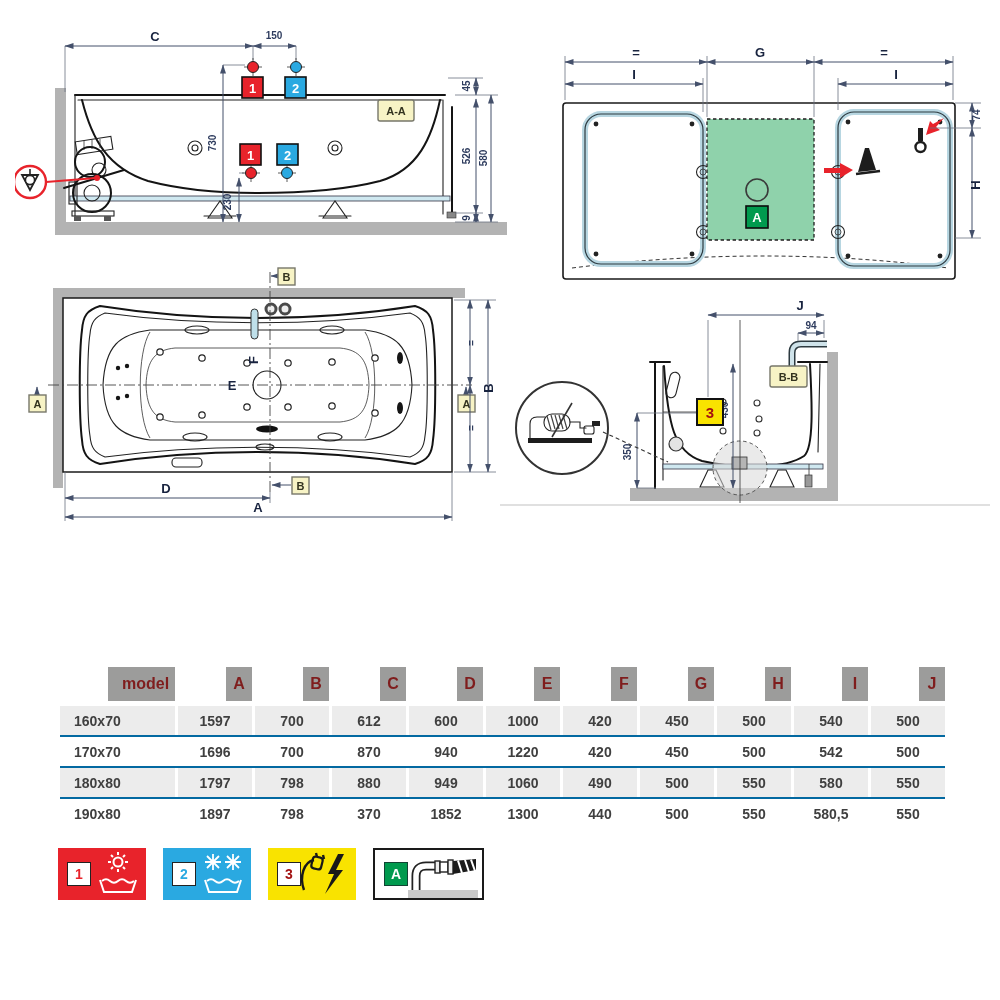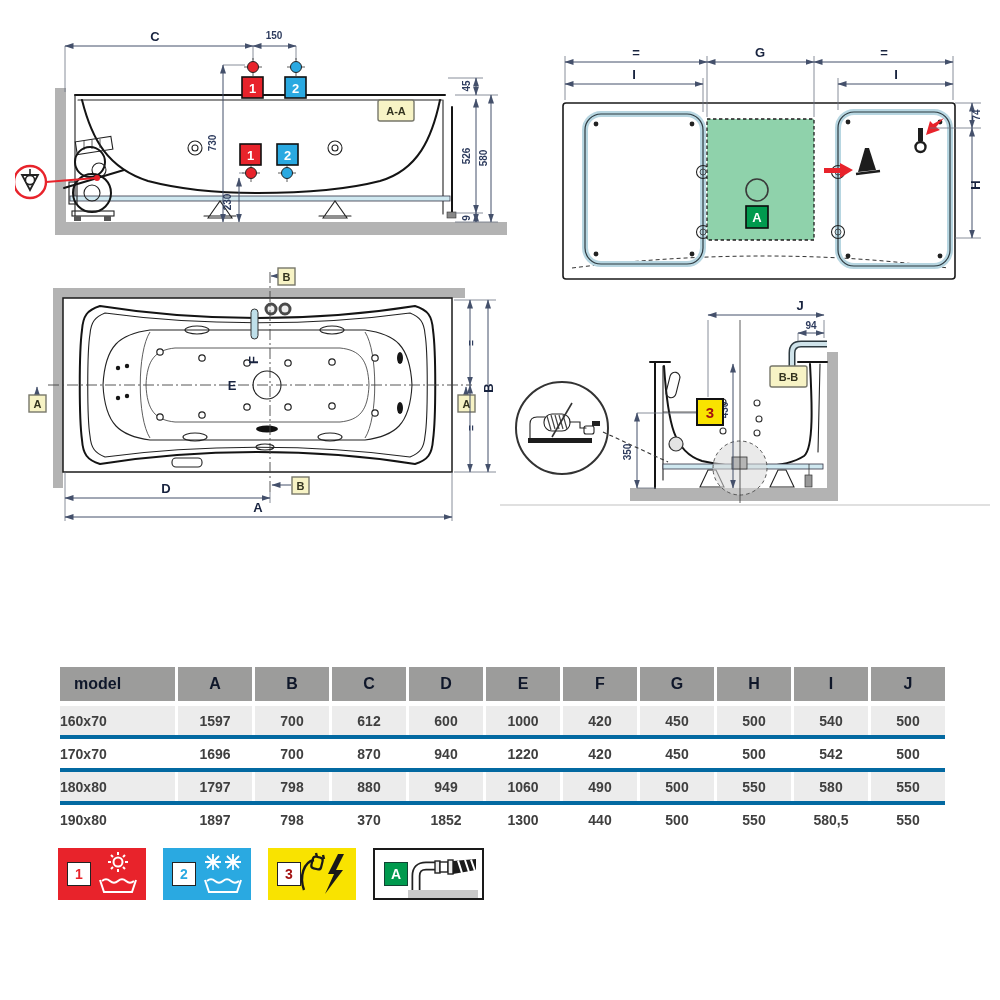--- a/index.html
+++ b/index.html
@@ -18,29 +18,29 @@
   .tag{fill:#f7f3c5;stroke:#77776a;stroke-width:1.4;}
   .tagtext{font:bold 11px "Liberation Sans",sans-serif;fill:#33331f;text-anchor:middle;}
   .boxkey{font:bold 13px "Liberation Sans",sans-serif;fill:#fff;text-anchor:middle;}
   .rail{fill:#cfe8f0;stroke:#334;stroke-width:.8;}
   .wall{fill:#b3b3b3;}
   .tube{fill:none;stroke:#b7d6e1;stroke-width:6;}
   .tubeedge{fill:none;stroke:#2d3a40;stroke-width:1.2;}
   
   .spec-table{position:absolute;left:60px;top:667px;width:885px;}
   .trow{display:grid;grid-template-columns:115px repeat(10,1fr);column-gap:3px;}
-  .th{background:#9c9c9b;color:#0f172a;font-weight:bold;font-size:16px;height:34px;
-      display:flex;align-items:center;justify-content:center;}
+  .th{background:#9c9c9b;color:#7f1d1d;font-weight:bold;font-size:16px;height:34px;
+      display:flex;align-items:center;justify-content:center;margin-left:48px;}
   .th.first{justify-content:flex-start;padding-left:14px;}
   .tbody{margin-top:5px;}
   .tr{height:29px;}
-  .tr + .tr{border-top:4px solid #0369a1;}
+  .tr + .tr{border-top:2px solid #0369a1;}
   .tr .td{height:100%;display:flex;align-items:center;justify-content:center;
       font-size:14px;font-weight:bold;color:#3f3f3f;}
-  .tr .td.first{justify-content:flex-start;}
+  .tr .td.first{justify-content:flex-start;padding-left:14px;}
   .tr.shaded .td{background:#ececec;}
   
   .legend{position:absolute;left:58px;top:848px;display:flex;gap:17px;}
   .lg-box{width:88px;height:52px;position:relative;display:flex;align-items:center;}
   .lg-box.red{background:#e8232b;}
   .lg-box.blue{background:#2aa9e1;}
   .lg-box.yellow{background:#f9e300;}
   .lg-box.drain{width:111px;background:#fff;border:2px solid #1a1a1a;box-sizing:border-box;}
   .lg-key{width:22px;height:22px;background:#fff;border:1px solid #222;margin-left:9px;
       display:flex;align-items:center;justify-content:center;font-weight:bold;font-size:14px;}

